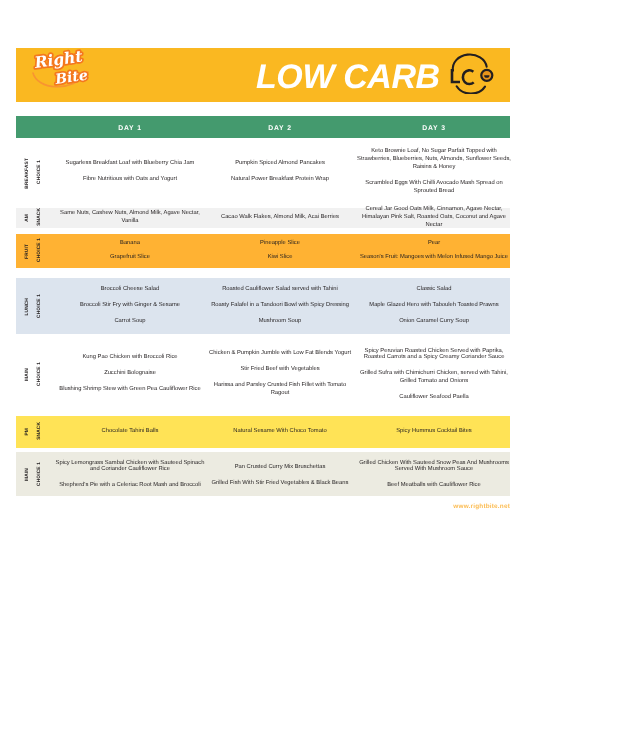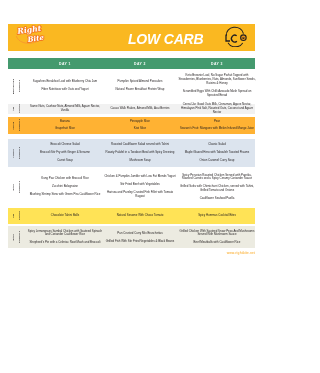--- a/index.html
+++ b/index.html
@@ -4,21 +4,21 @@
 <title>Low Carb Menu</title>
 <style>
   html,body{margin:0;padding:0;background:#ffffff;width:264px;height:373px;overflow:hidden;}
   body{font-family:"Liberation Sans",sans-serif;}
   .page{position:relative;width:264px;height:373px;background:#fff;}
 
   
   .banner{position:absolute;left:8px;top:24px;width:247px;height:27px;background:#fab821;}
   .logo{position:absolute;left:16px;top:24px;width:29px;height:21px;}
   .title{position:absolute;left:128px;top:30px;font-style:italic;font-weight:bold;
-         font-size:14px;letter-spacing:-0.2px;color:#ffffff;line-height:18px;}
+         font-size:17px;letter-spacing:-0.2px;color:#ffffff;line-height:18px;}
   .lcg{position:absolute;left:223px;top:26px;}
 
   
   .row{position:absolute;left:8px;width:247px;}
   .vlab{position:absolute;font-size:2.4px;font-weight:bold;letter-spacing:0.08px;
         color:#231f20;writing-mode:vertical-rl;transform:rotate(180deg);
         white-space:nowrap;line-height:2.4px;}
   .lab1{left:5.2px;}
   .lab2{left:10.6px;}
   .cells{position:absolute;left:0;right:0;top:0;bottom:0;}

